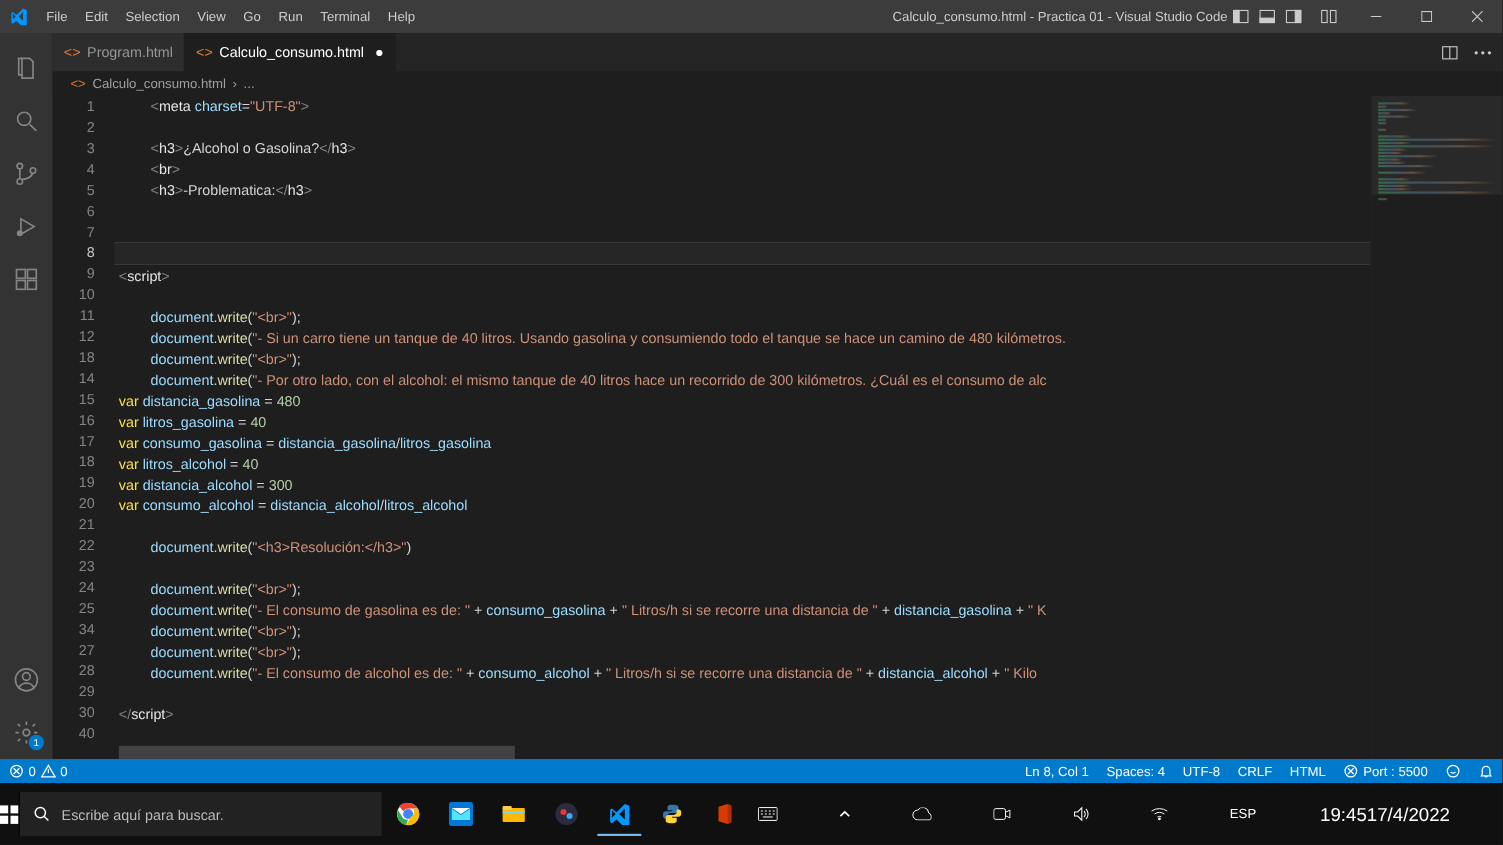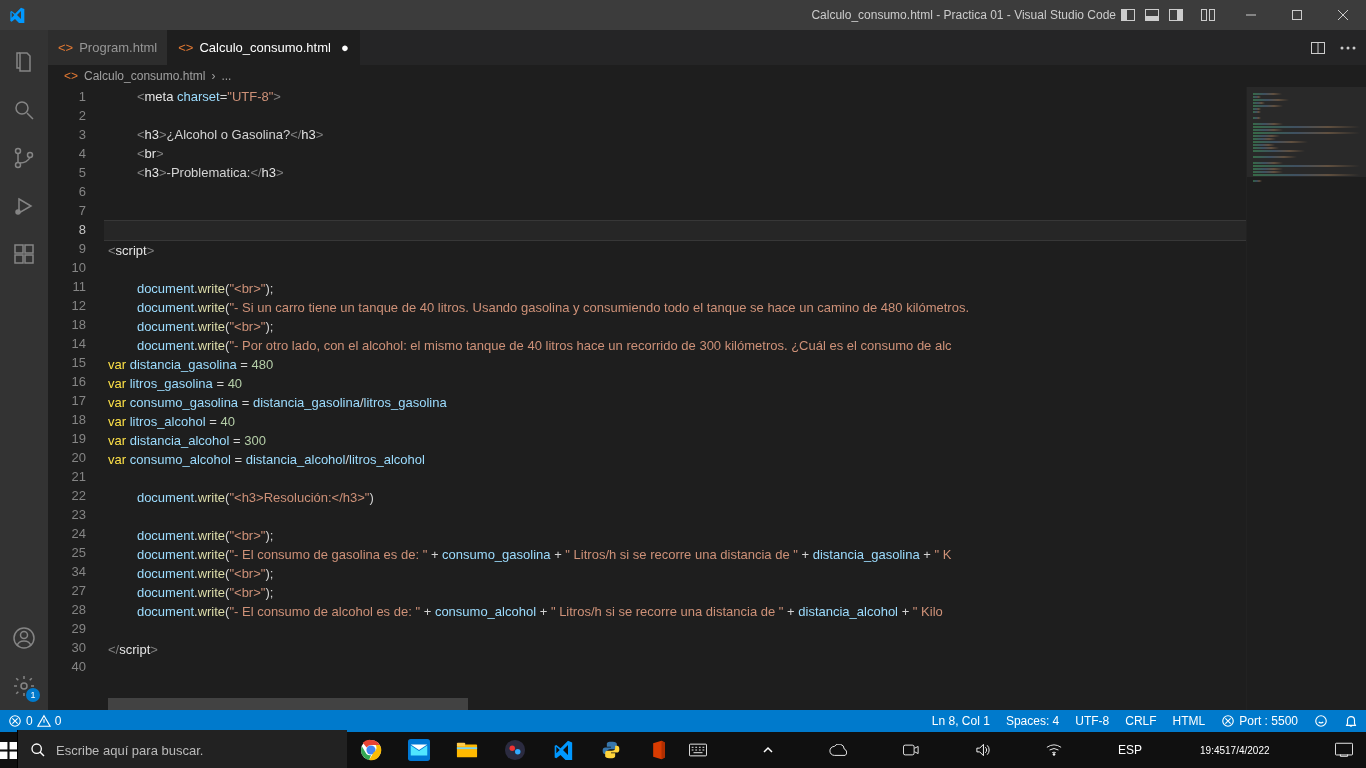--- a/index.html
+++ b/index.html
@@ -72,45 +72,55 @@
 
 .hscroll { position:absolute; left:60px; bottom:0; height:12px; right:130px; }
 .hscroll .thumb { position:absolute; left:0; top:0; height:12px; width:360px; background:rgba(121,121,121,0.4);}
 
 
 .statusbar { height:22px; background:#007acc; color:#fff; display:flex; align-items:center; font-size:12px; }
 .statusbar .sb-item { padding:0 8px; height:22px; display:flex; align-items:center; gap:4px; cursor:default;}
 .statusbar .spacer { flex:1; }
 
 
-.taskbar { height:36px; background:#101010; display:flex; align-items:center; color:#fff; font-size:13px;}
+.taskbar { height:56px; background:#101010; display:flex; align-items:center; color:#fff; font-size:13px;}
 .taskbar .start { width:48px; height:40px; display:flex; align-items:center; justify-content:center;}
 .taskbar .search { flex:0 0 330px; height:40px; background:#222; display:flex; align-items:center; padding:0 12px; color:#bbb; gap:10px; border-left:1px solid #000;}
 .taskbar .search span.icon{ color:#fff;}
 .taskbar .apps { display:flex; align-items:center; height:40px;}
 .taskbar .apps .app { width:48px; height:40px; display:flex; align-items:center; justify-content:center; position:relative;}
 .taskbar .apps .app.active::after { content:""; position:absolute; bottom:0; left:4px; right:4px; height:2px; background:#76b9ed;}
 .taskbar .tray { margin-left:auto; display:flex; align-items:center; height:40px; padding-right:4px;gap:44px;}
 .taskbar .tray .ticon { padding:0 6px; height:40px; display:flex; align-items:center; color:#fff; font-size:12px;}
-.taskbar .tray .clock { text-align:right; line-height:13px; font-size:10px; padding:0 8px;}
+.taskbar .tray .clock { text-align:right; line-height:13px; font-size:17px; padding:0 8px;}
 .taskbar .tray .notif { width:44px; height:40px; display:flex; align-items:center; justify-content:center;}
 
 svg { display:block; }
 </style>
 </head>
 <body>
 
 <div class="root">
 
   <div class="titlebar">
     <div class="vscode-logo">
       <svg width="16" height="16" viewBox="0 0 24 24">
           <path fill="#0098ff" d="M23 3l-5-2-9 9-5-4-2 1v14l2 1 5-4 9 9 5-2V3zM4 16V8l4 4-4 4zm14 2l-6-6 6-6v12z"></path>
         </svg>
     </div>
+    <div class="menu" id="menu-bar">
+        <span>File</span>
+        <span>Edit</span>
+        <span>Selection</span>
+        <span>View</span>
+        <span>Go</span>
+        <span>Run</span>
+        <span>Terminal</span>
+        <span>Help</span>
+      </div>
     <div class="win-title">Calculo_consumo.html - Practica 01 - Visual Studio Code</div>
     <div class="right-icons">
       <div class="layout-icons">
         <div class="ic">
             <svg width="16" height="16" viewBox="0 0 16 16" fill="none" stroke="#ccc">
               <rect x="1.5" y="2.5" width="13" height="11"></rect>
               <rect x="1.5" y="2.5" width="5" height="11" fill="#ccc"></rect>
             </svg>
           </div>
         <div class="ic">

